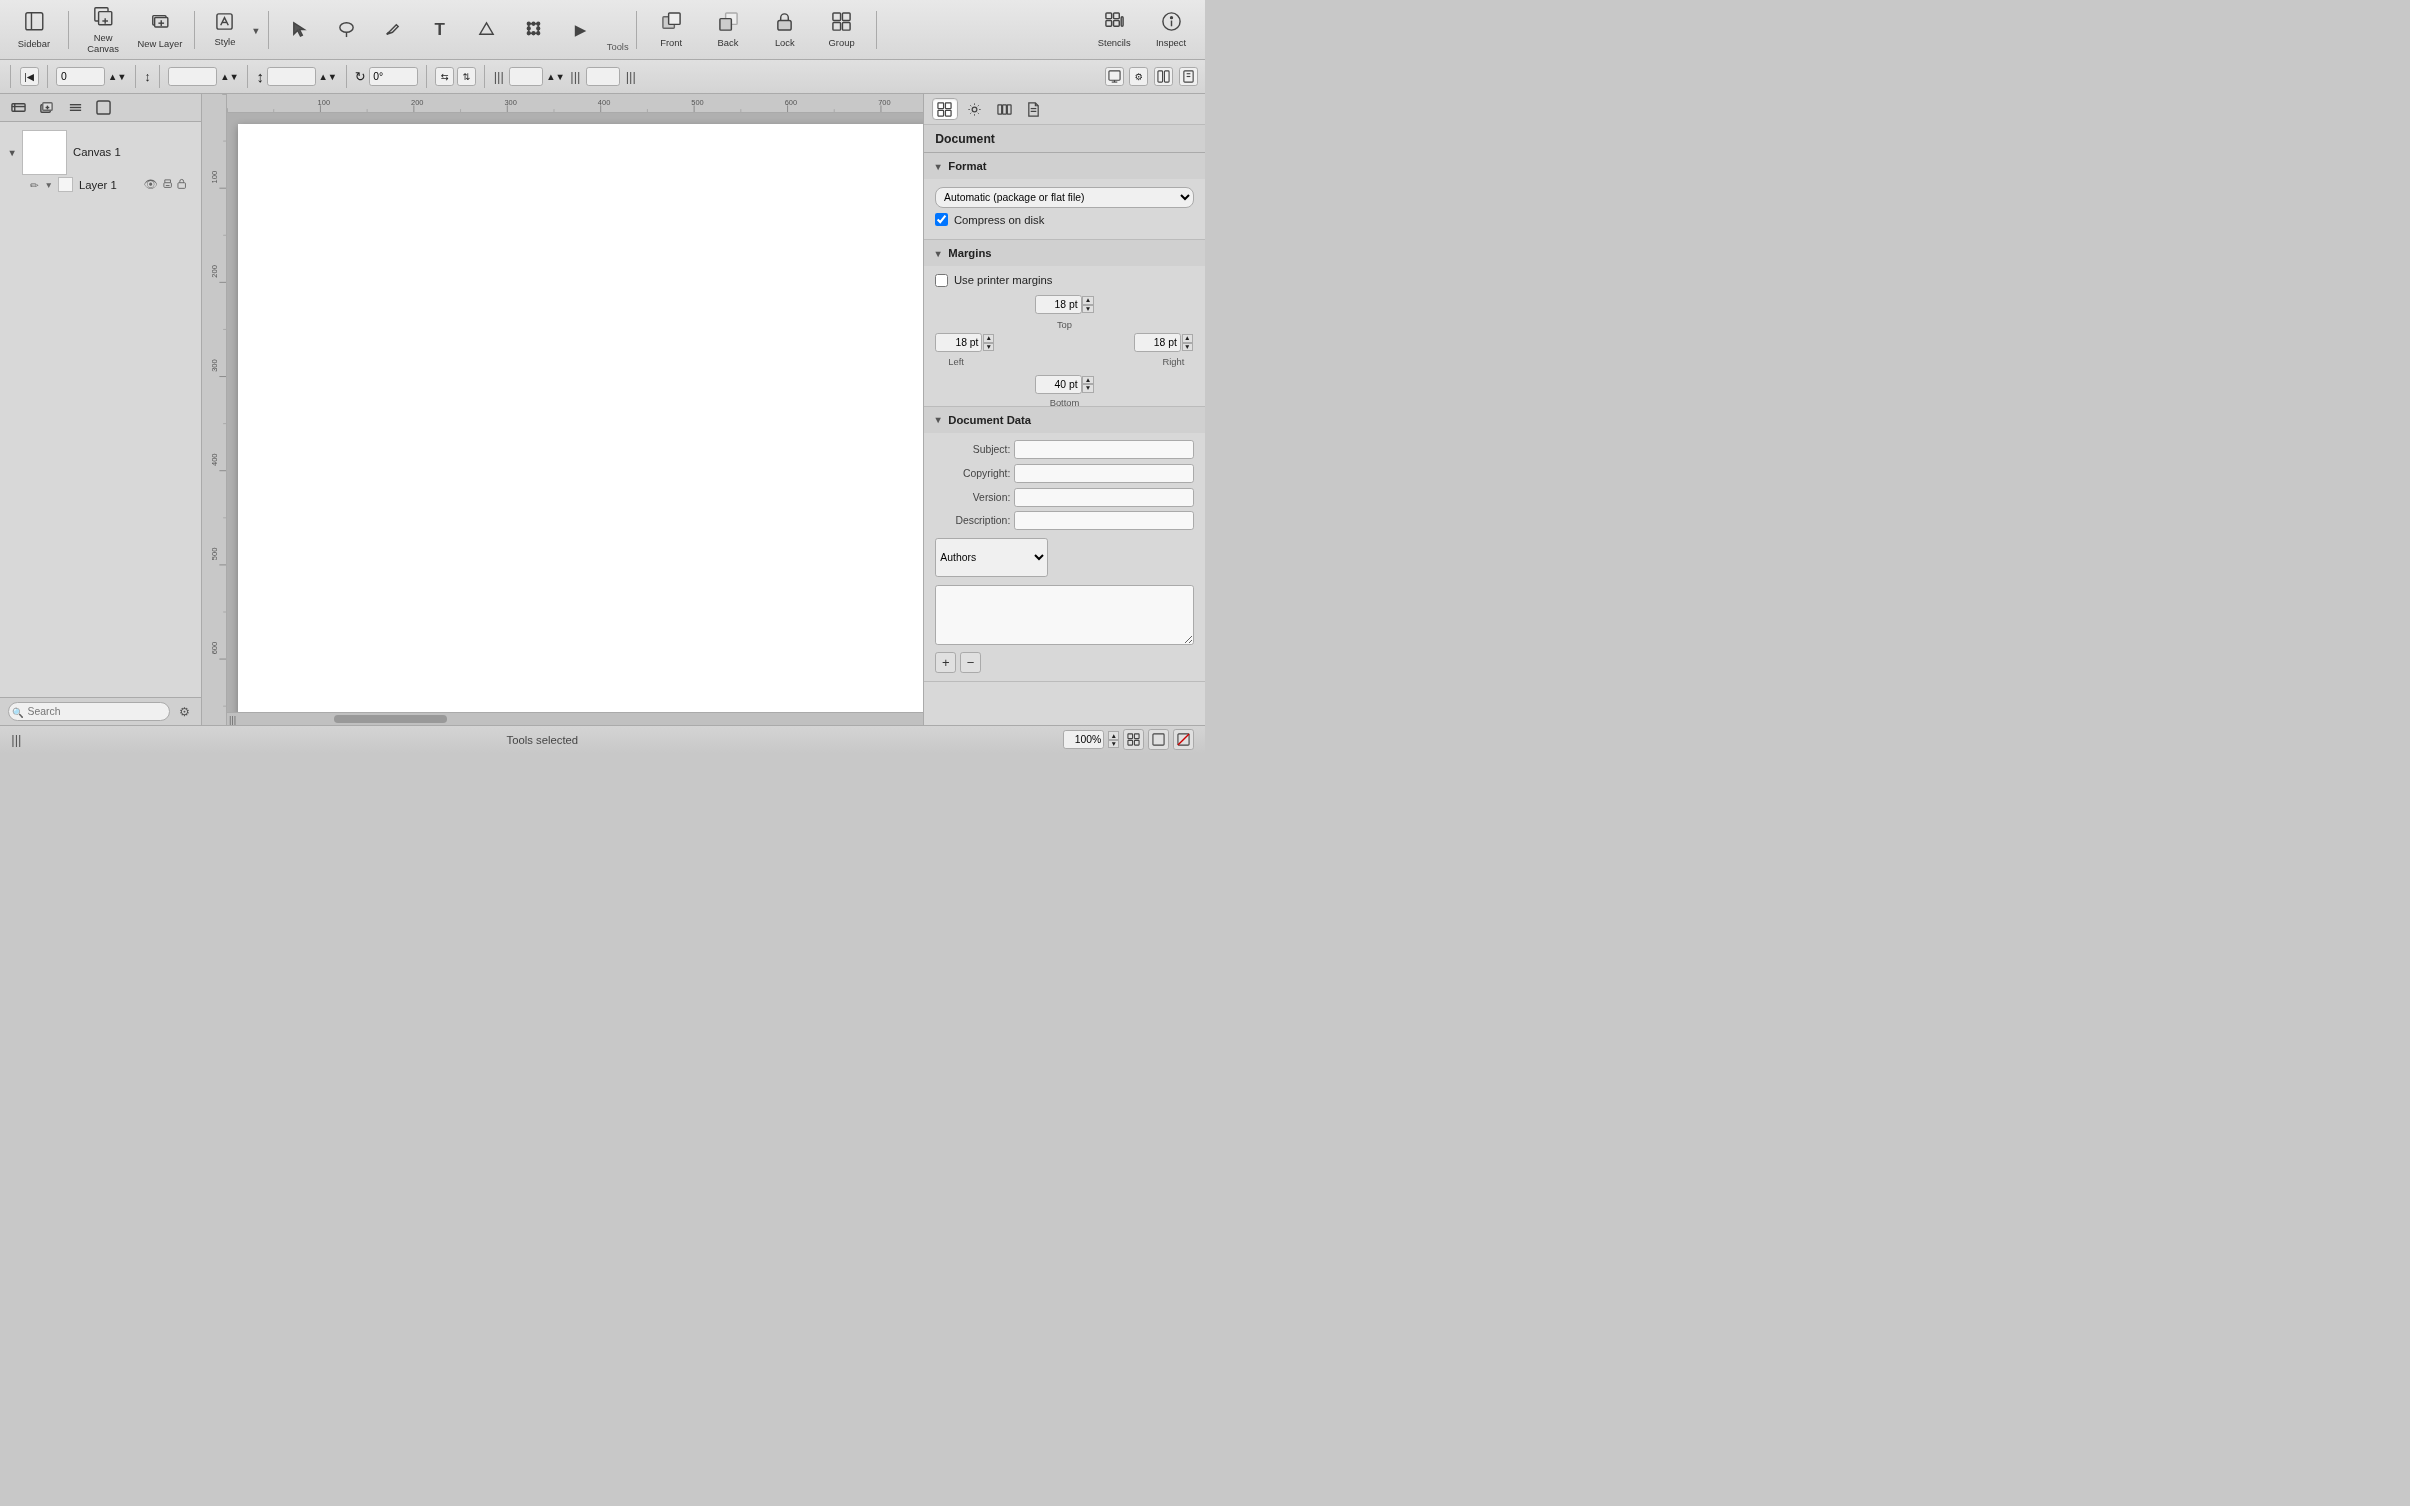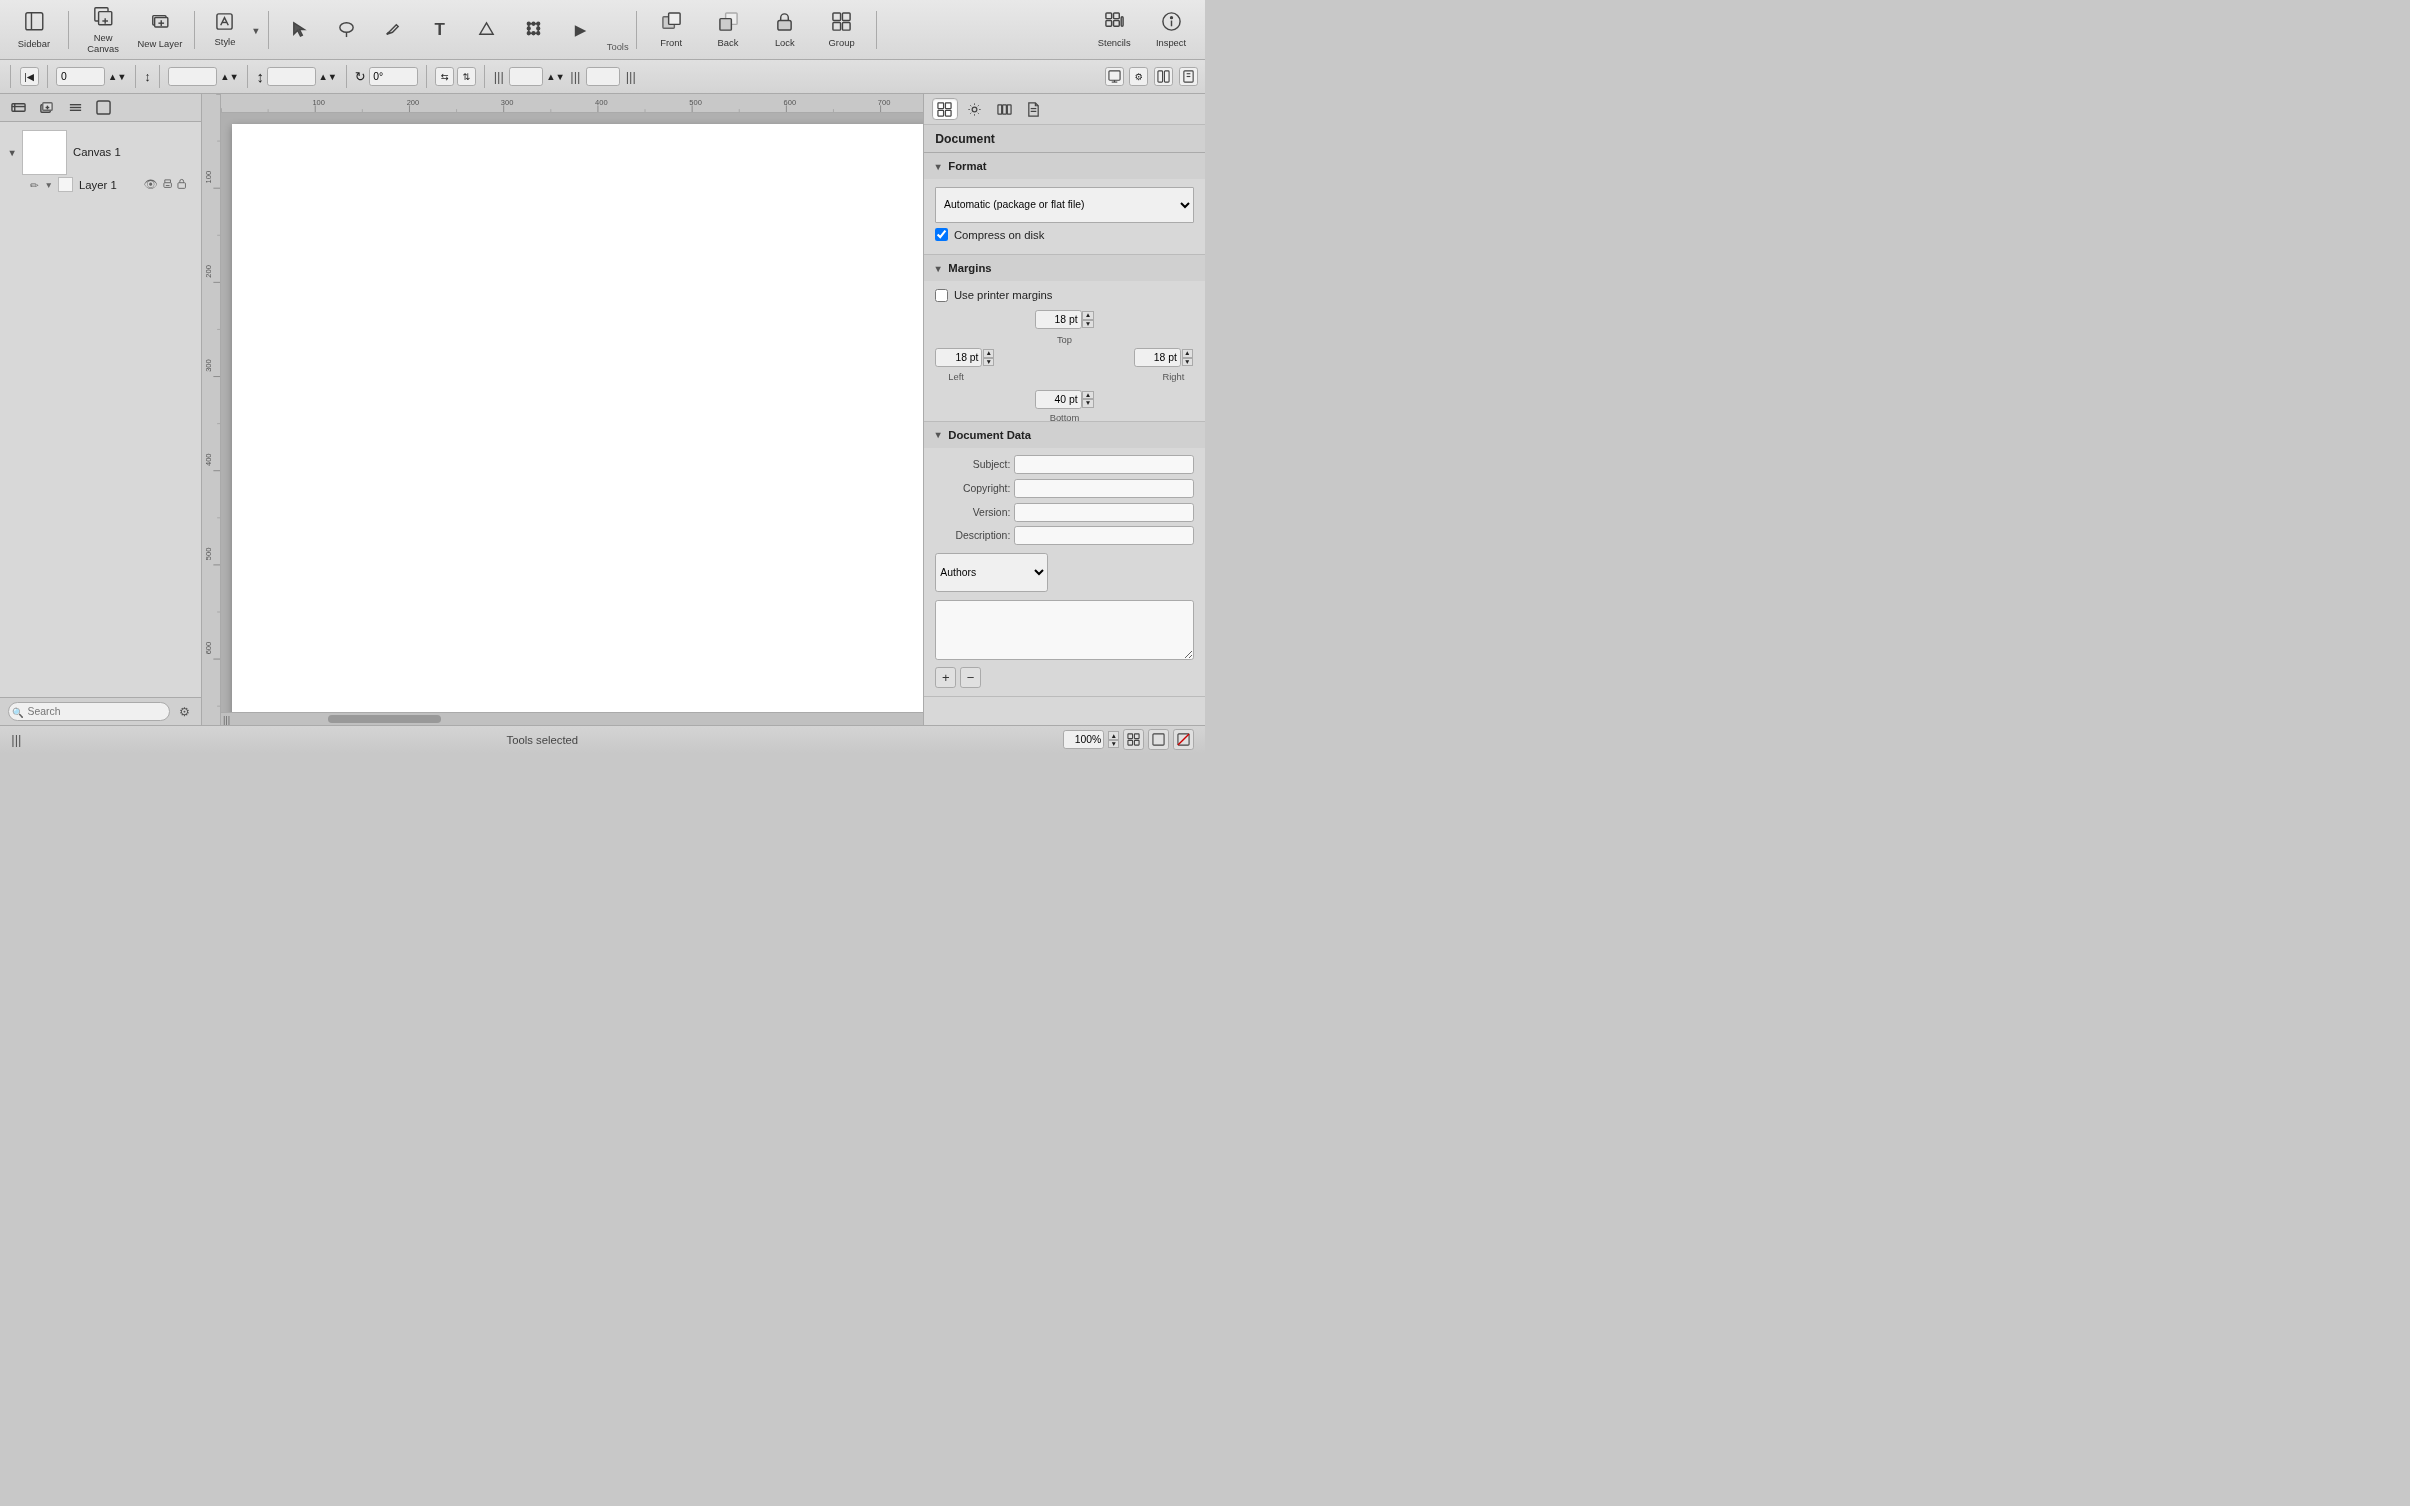--- a/index.html
+++ b/index.html
@@ -176,20 +176,21 @@
       display: flex; align-items: center; justify-content: center;
       cursor: pointer; font-size: 12.2px; color: #555;
     }
 
     
     #canvas-area {
       flex: 1;
       background: #b0b0b0;
       position: relative;
       overflow: hidden;
+      margin-left: 6px;
     }
     #ruler-top {
       position: absolute;
       top: 0; left: 19px; right: 0;
       height: 19px;
       background: #c8c8c8;
       border-bottom: 0.9px solid #aaa;
       overflow: hidden;
     }
     #ruler-left {
@@ -277,24 +278,24 @@
 
     
     .format-row {
       display: flex;
       align-items: center;
       gap: 5.6px;
       margin-bottom: 5.6px;
     }
     .format-select {
       flex: 1;
-      height: 36px;
+      height: 21px;
       border: 0.9px solid #aaa;
       background: #f0f0f0;
-      border-radius: 1px;
+      border-radius: 8px;
       font-size: 10.4px;
       padding: 0 3.8px;
     }
     .checkbox-row {
       display: flex;
       align-items: center;
       gap: 5.6px;
       margin-bottom: 5.6px;
     }
     .checkbox-row input { width: 13px; height: 13px; }

